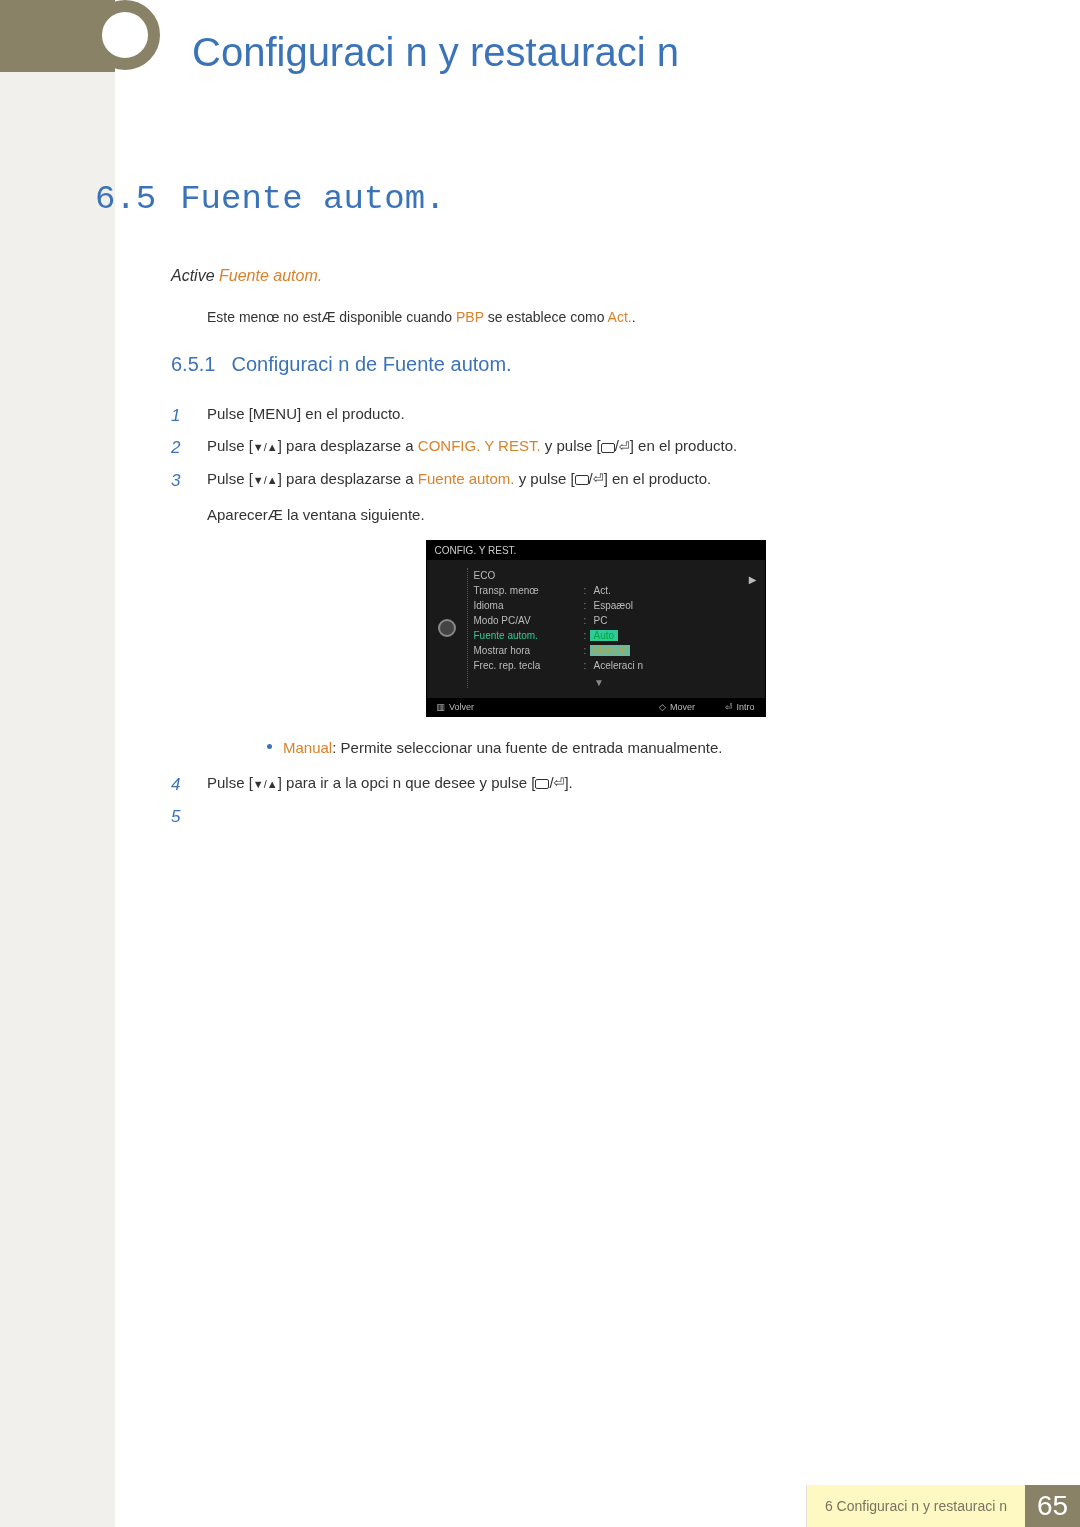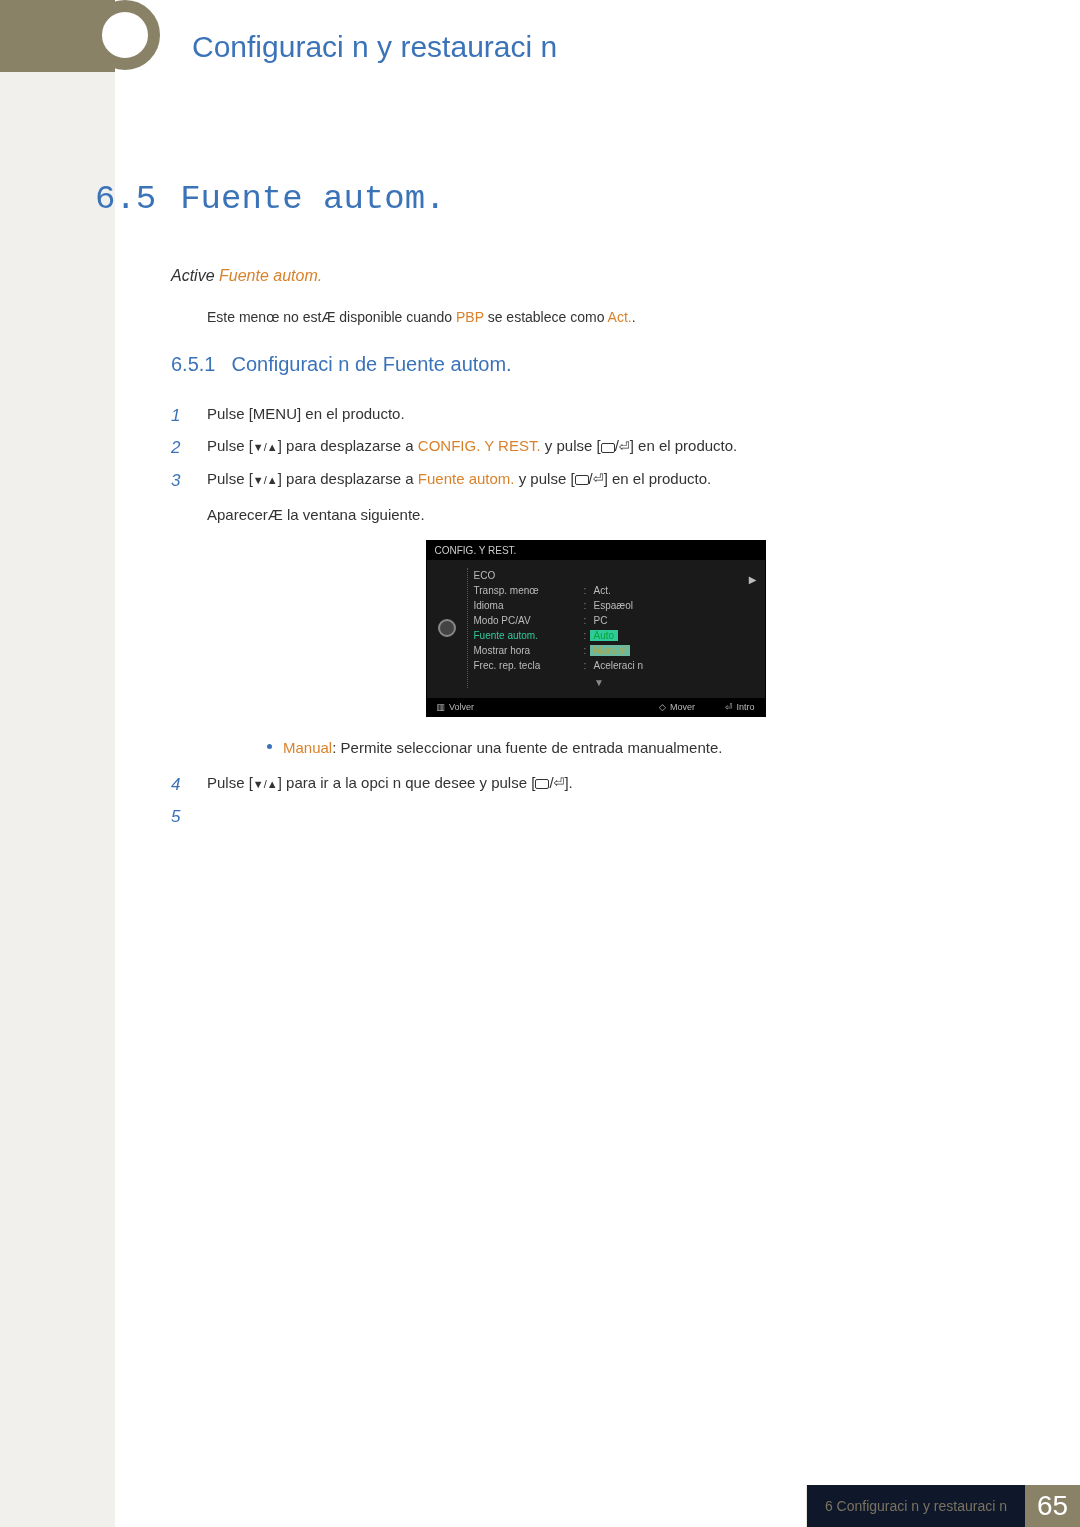--- a/index.html
+++ b/index.html
@@ -1,20 +1,20 @@
 <!DOCTYPE html>
 <html><head>
 <meta charset="utf-8">
 <style>
   * { box-sizing: border-box; margin: 0; padding: 0; }
   body { font-family: Arial, Helvetica, sans-serif; background: #fff; color: #333; width: 1080px; height: 1527px; position: relative; }
   .top-band { position: absolute; top: 0; left: 0; right: 0; height: 72px; background: #8a8266; }
   .side-band { position:absolute; top:0; left:0; width:115px; bottom:0; background:#f2f0ed; }
   .chapter-circle { position:absolute; top:0px; left:90px; width:70px; height:70px; border:12px solid #8a8266; border-radius:50%; background:#fff; z-index:3; }
-  .chapter-title { position:absolute; top:30px; left:192px; font-size:30px; color:#3b73b9; z-index:4; }
+  .chapter-title { position:absolute; top:30px; left:192px; font-size:40px; color:#3b73b9; z-index:4; }
   .white-cover { position:absolute; top:0; left:115px; right:0; height:72px; background:#fff; z-index:2; }
   .content { position:absolute; top:180px; left:115px; right:60px; }
   .section-row { display:flex; align-items:baseline; gap:24px; margin-bottom:44px;font-family:Liberation Mono, monospace; }
   .section-num { font-size:34px; color:#3b73b9; margin-left:-20px; }
   .section-title { font-size:34px; color:#3b73b9; }
   .body-text { font-size:16px; line-height:1.7; margin-left:56px; margin-bottom:20px;font-style:italic; }
   .highlight { color:#d9822b; }
   .note-row { font-size:14px; margin-left:92px; margin-bottom:28px; }
   .subsection-row { display:flex; gap:16px; margin-left:56px; margin-bottom:24px; align-items:baseline; }
   .subsection-num { color:#3b73b9; font-size:20px; }
@@ -44,21 +44,21 @@
   .osd-arrow-right { position:absolute; right:8px; top:14px; color:#bbb; font-size:10px; }
   .osd-arrow-down { text-align:center; color:#888; margin-top:4px; margin-left:-40px; }
   .osd-footer { background:#000; display:flex; padding:4px 10px; font-size:9px; gap:30px; }
   .osd-foot-item { display:flex; align-items:center; gap:4px; color:#bbb; }
 
   .bullet-list { margin-left:96px; margin-top:4px; }
   .bullet-row { font-size:15px; line-height:2.0; position:relative; padding-left:16px; }
   .bullet-row::before { content:""; position:absolute; left:0; top:11px; width:5px; height:5px; background:#3b73b9; border-radius:50%; }
 
   .footer-bar { position:absolute; bottom:0; left:0; right:0; height:42px; display:flex; justify-content:flex-end; align-items:stretch; }
-  .footer-text { background:#0f172a; color:#7a7360; font-size:14px; display:flex; align-items:center; padding:16px 18px; border-left:1px solid #e6e2d9; }
+  .footer-text { background:#fef9c3; color:#7a7360; font-size:14px; display:flex; align-items:center; padding:16px 18px; border-left:1px solid #e6e2d9; }
   .footer-spacer { flex:1; }
   .footer-pagenum { background:#8a8266; color:#fff; font-size:28px; width:55px; display:flex; align-items:center; justify-content:center; }
 </style>
 </head>
 <body>
 
 <div class="side-band"></div>
 <div class="white-cover"></div>
 <div class="top-band"></div>
 <div class="chapter-circle"></div>

